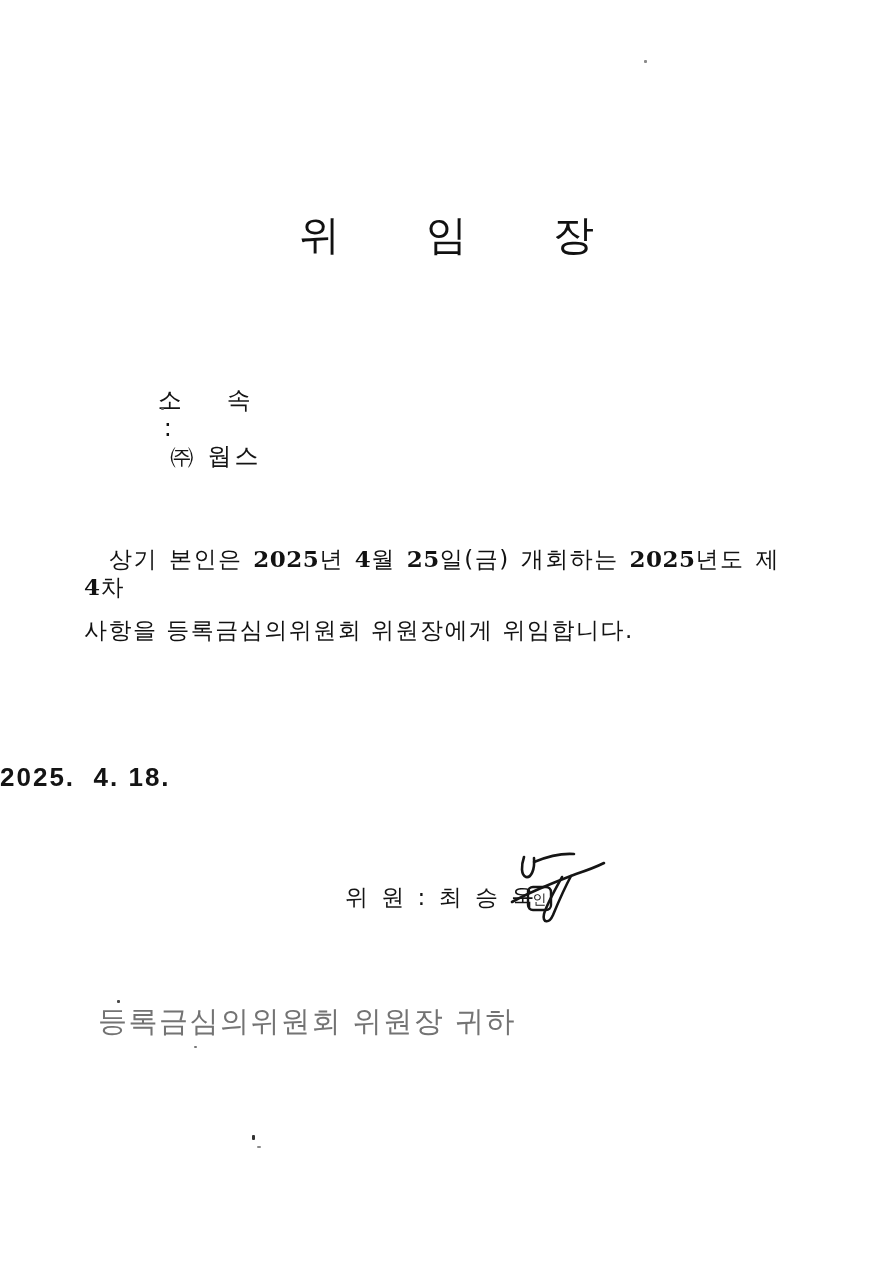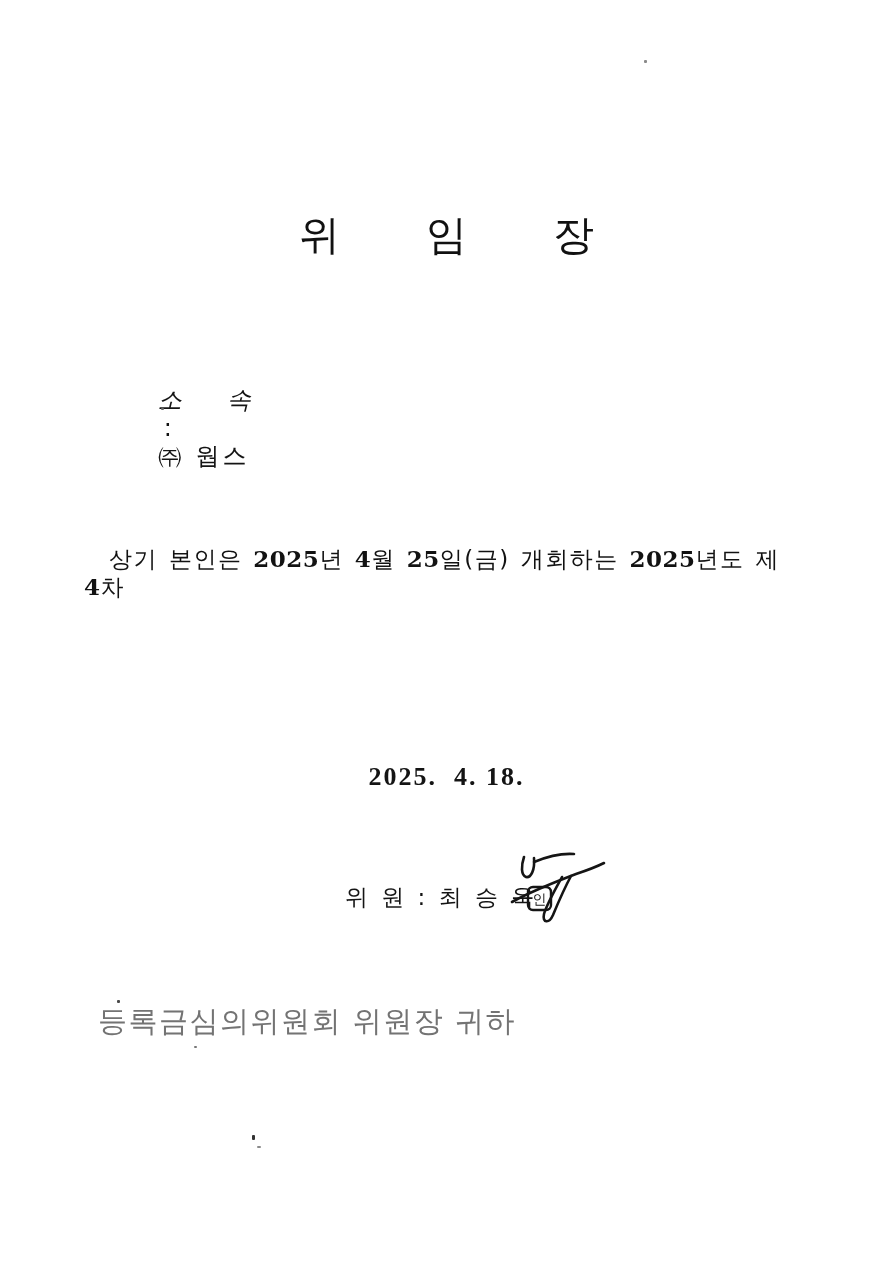--- a/index.html
+++ b/index.html
@@ -36,23 +36,23 @@
 
   
   .info-block {
     position: absolute;
     left: 112px;
     top: 358px;
     font-size: 24px;
     font-weight: 500;
   }
   .info-row { margin-bottom: 19px; line-height: 28px; white-space: pre; }
-  .info-label { letter-spacing: 45px; margin-right: -42px; font-style: italic; }
+  .info-label { letter-spacing: 45px; margin-right: -42px; }
   .info-sep { margin: 0 10px 0 6px; }
-  .info-value { letter-spacing: 3px; }
+  .info-value { letter-spacing: 3px; margin-left: 12px; }
 
   
   .body-par {
     position: absolute;
     left: 84px;
     top: 545px;
     width: 696px;
     font-size: 23px;
     font-weight: 500;
     letter-spacing: 1.5px;
@@ -62,22 +62,21 @@
   .just { text-align: justify; text-align-last: justify; }
   .indent { text-indent: 25px; }
   .num { font-family: "DejaVu Serif", "Liberation Serif", serif; font-weight: 600; letter-spacing: 0.5px; }
 
   
   .date-line {
     position: absolute;
     top: 762px;
     left: 0;
     width: 100%;
-    text-align: center;
-    font-family: Liberation Serif, serif;
+    font-family: Liberation Sans, sans-serif;
     font-size: 26px;
     font-weight: 600;
     letter-spacing: 2px;
     white-space: pre;
   }
 
   
   .sig-text {
     position: absolute;
     left: 345px;
@@ -128,20 +127,21 @@
   <div class="info-block">
     <div class="info-row">
       <span class="info-label">소속</span>
       <span class="info-sep">:</span>
       <span class="info-value">㈜ 웝스</span>
     </div>
   </div>
 
   <div class="body-par">
     <div class="bline just indent serif-digits">상기 본인은 <span class="num">2025</span>년 <span class="num">4</span>월 <span class="num">25</span>일(금) 개회하는 <span class="num">2025</span>년도 제<span class="num">4</span>차</div>
+    <div class="bline">사항을 등록금심의위원회 위원장에게 위임합니다.</div>
   </div>
 
   <div class="date-line">2025.  4. 18.</div>
 
   <span class="sig-text">위 원 : 최 승 욱</span>
 
   <svg class="sig-svg" viewBox="0 0 112 92">
     <g>
       <rect x="28" y="41" width="23" height="23" rx="5"></rect>
       <text x="39.5" y="57.5" text-anchor="middle">인</text>

